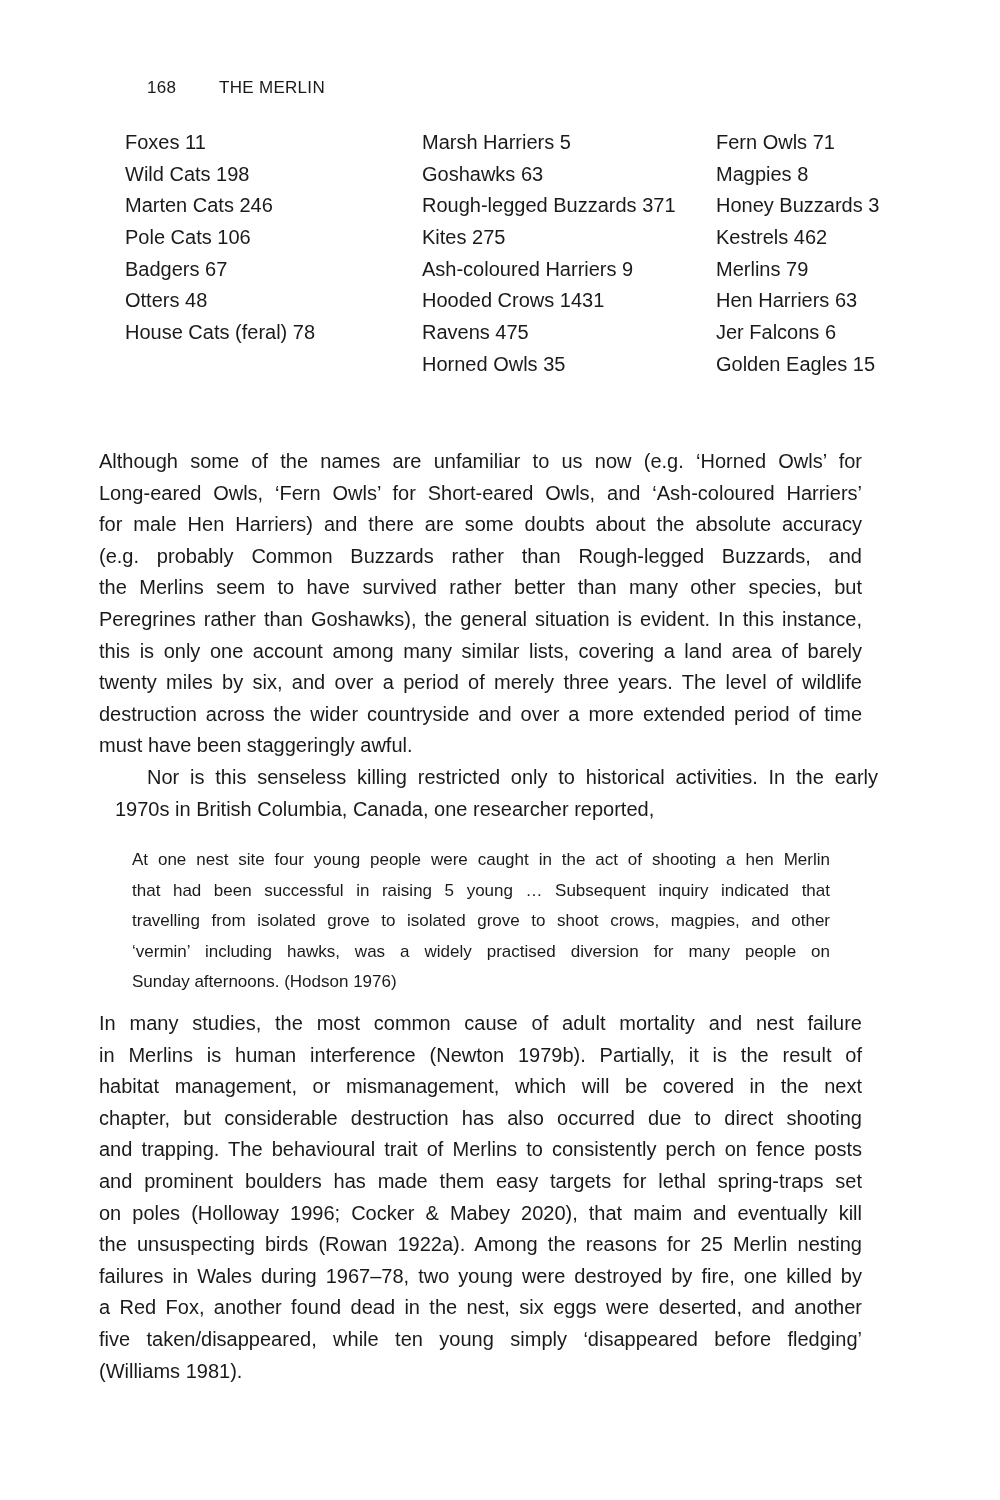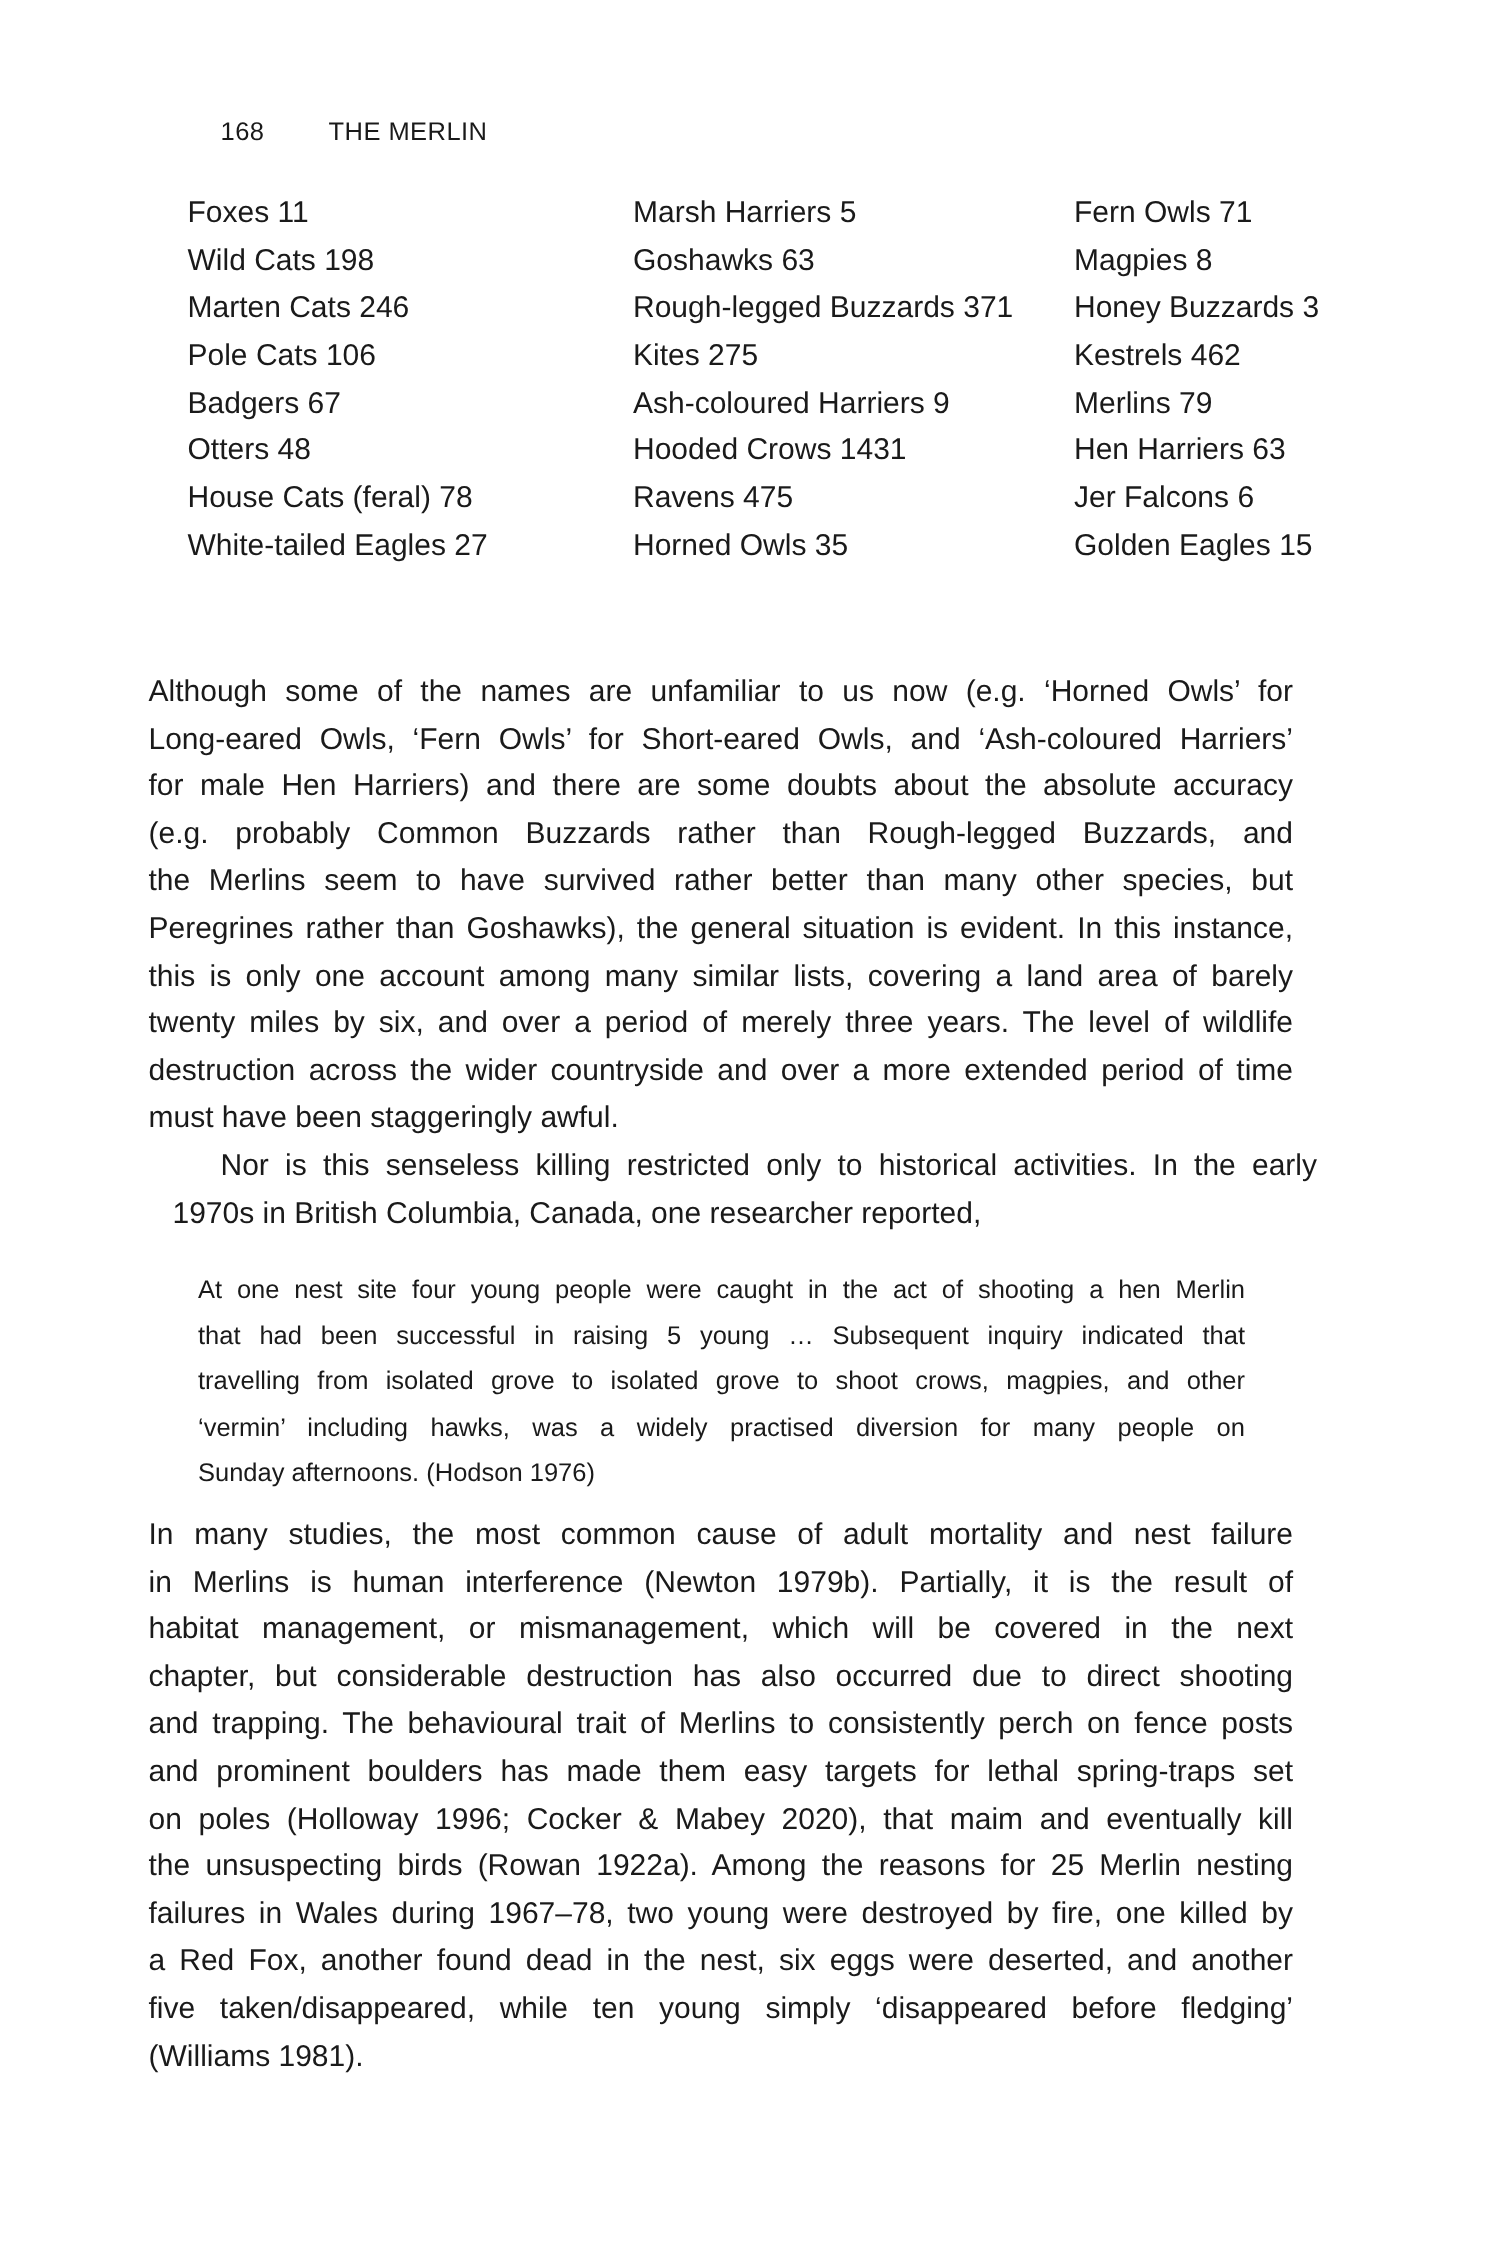--- a/index.html
+++ b/index.html
@@ -93,21 +93,20 @@
 
 <div class="tally">
   <div class="col c0">
     <div class="entry">Foxes 11</div>
     <div class="entry">Wild Cats 198</div>
     <div class="entry">Marten Cats 246</div>
     <div class="entry">Pole Cats 106</div>
     <div class="entry">Badgers 67</div>
     <div class="entry">Otters 48</div>
     <div class="entry">House Cats (feral) 78</div>
-    <div class="entry">White-tailed Eagles 27</div>
   </div>
   <div class="col c1">
     <div class="entry">Marsh Harriers 5</div>
     <div class="entry">Goshawks 63</div>
     <div class="entry">Rough-legged Buzzards 371</div>
     <div class="entry">Kites 275</div>
     <div class="entry">Ash-coloured Harriers 9</div>
     <div class="entry">Hooded Crows 1431</div>
     <div class="entry">Ravens 475</div>
     <div class="entry">Horned Owls 35</div>

